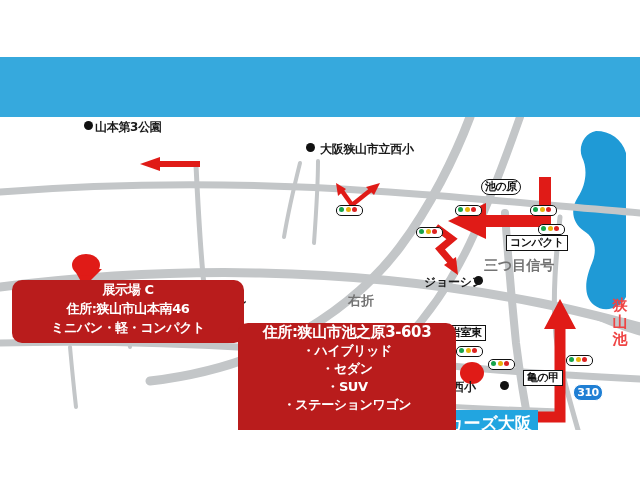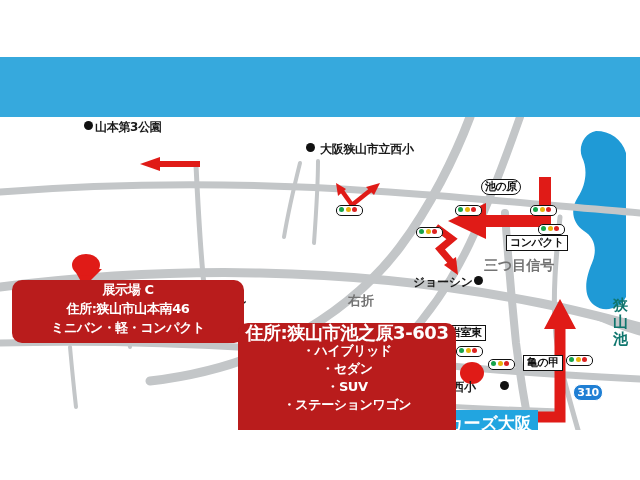--- a/index.html
+++ b/index.html
@@ -37,35 +37,35 @@
   .signal i.y{left:8.6px;background:#e8b30b;}
   .signal i.r{left:15.2px;background:#dd2222;}
 
   
   .callout{position:absolute;background:#b91c1c;color:#ffffff;border-radius:10px;
     text-align:center;font-weight:bold;letter-spacing:-0.4px;}
   #callout-c{left:12px;top:163px;width:232px;height:63px;}
   #callout-c .ln{font-size:13px;line-height:19px;}
   #callout-b{left:238px;top:206px;width:218px;height:128px;}
   #callout-b .hd{font-size:15px;line-height:22px;padding-top:6px;}
-  #callout-b .ad{font-size:18px;line-height:19px;}
+  #callout-b .ad{font-size:15px;line-height:19px;}
   #callout-b .it{font-size:13px;line-height:18px;}
 
   
   #pin-c{position:absolute;left:72px;top:137px;width:28px;height:22px;border-radius:50%;
     background:#e01b17;}
   #pin-c-tail{position:absolute;left:74px;top:152px;width:0;height:0;
     border-left:10px solid transparent;border-right:18px solid transparent;
     border-top:18px solid #e01b17;}
   #pin-b{position:absolute;left:460px;top:245px;width:24px;height:22px;border-radius:50%;
     background:#e01b17;}
 
   
-  #lake-label{position:absolute;left:612px;top:180px;width:16px;color:#0f766e;
-    font-size:15px;font-weight:bold;line-height:17px;text-align:right;}
+  #lake-label{position:absolute;left:612px;top:180px;width:16px;color:#ef4444;
+    font-size:15px;font-weight:bold;line-height:17px;text-align:center;}
 
   
   #cars-osaka{position:absolute;left:440px;top:293px;background:#22a5e0;color:#ffffff;
     font-size:17px;font-weight:bold;padding:2px 6px;letter-spacing:0px;white-space:nowrap;}
 
   
   .redtext{position:absolute;color:#737373;font-size:13px;font-weight:bold;white-space:nowrap;}
   #lbl-ugosetsu{left:348px;top:175px;}
   #lbl-mitsume{left:484px;top:140px;font-size:14px;}
 </style>
@@ -164,32 +164,32 @@
     <div class="dot" style="left:84px;top:4px;"></div>
     <div class="mlabel" style="left:95px;top:2px;font-size:12px;">山本第3公園</div>
 
     <div class="dot" style="left:306px;top:26px;"></div>
     <div class="mlabel" style="left:320px;top:24px;font-size:12px;">大阪狭山市立西小</div>
 
     <div class="dot" style="left:189px;top:180px;"></div>
     <div class="mlabel" style="left:199px;top:178px;font-size:12px;">ローソン</div>
 
     <div class="dot" style="left:474px;top:159px;"></div>
-    <div class="mlabel" style="left:413px;top:157px;font-size:12px;">ジョーシン</div>
+    <div class="mlabel" style="left:424px;top:157px;font-size:12px;">ジョーシン</div>
 
     <div class="dot" style="left:444px;top:230px;"></div>
     <div class="mlabel" style="left:345px;top:228px;font-size:12px;">大阪狭山郵便局</div>
 
     <div class="dot" style="left:500px;top:264px;"></div>
     <div class="mlabel" style="left:382px;top:262px;font-size:12px;">大阪狭山市立西小</div>
 
     <div class="boxlabel" style="left:481px;top:62px;border-radius:8px;">池の原</div>
     <div class="boxlabel" style="left:506px;top:118px;">コンパクト</div>
     <div class="boxlabel" style="left:446px;top:208px;">岩室東</div>
-    <div class="boxlabel" style="left:523px;top:238px;">亀の甲</div>
+    <div class="boxlabel" style="left:523px;top:253px;">亀の甲</div>
     <div class="boxlabel" style="left:89px;top:187px;width:46px;">
       <span>晴美台</span><br>
       <span>1丁東</span>
     </div>
 
     <div class="signal" style="left:336px;top:88px;">
       <i class="g"></i>
         <i class="y"></i>
         <i class="r"></i>
       </div>

